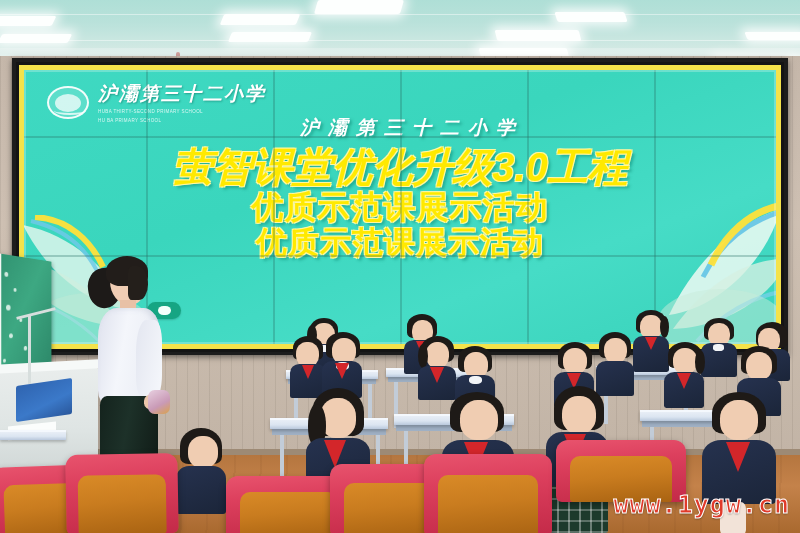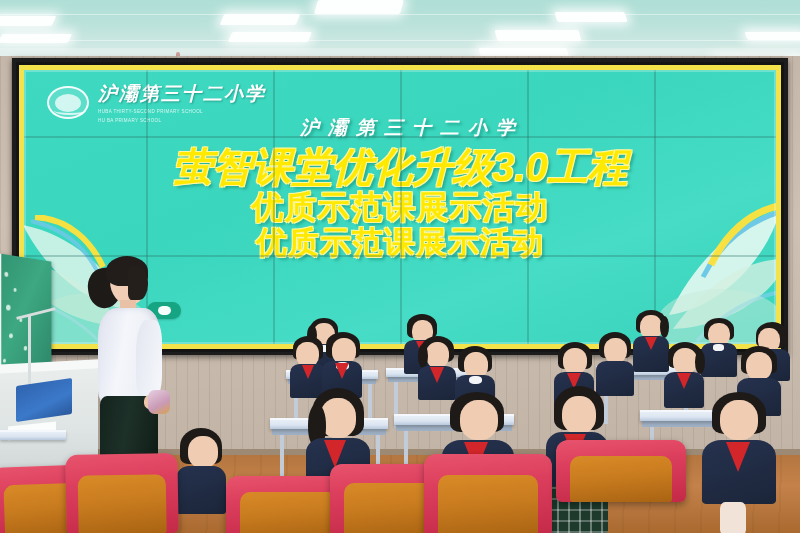--- a/index.html
+++ b/index.html
@@ -630,15 +630,16 @@
   <div class="seat" style="left:424px;top:454px;width:128px;height:82px;">
     <div class="seat-back"></div>
     <div class="seat-inner"></div>
   </div>
   <div class="seat" style="left:556px;top:440px;width:130px;height:62px;">
     <div class="seat-back"></div>
     <div class="seat-inner"></div>
   </div>
 
   <div class="watermark">
+    <div class="wm-url">www.1ygw.cn</div>
   </div>
 
 </div>
 
 </body></html>

